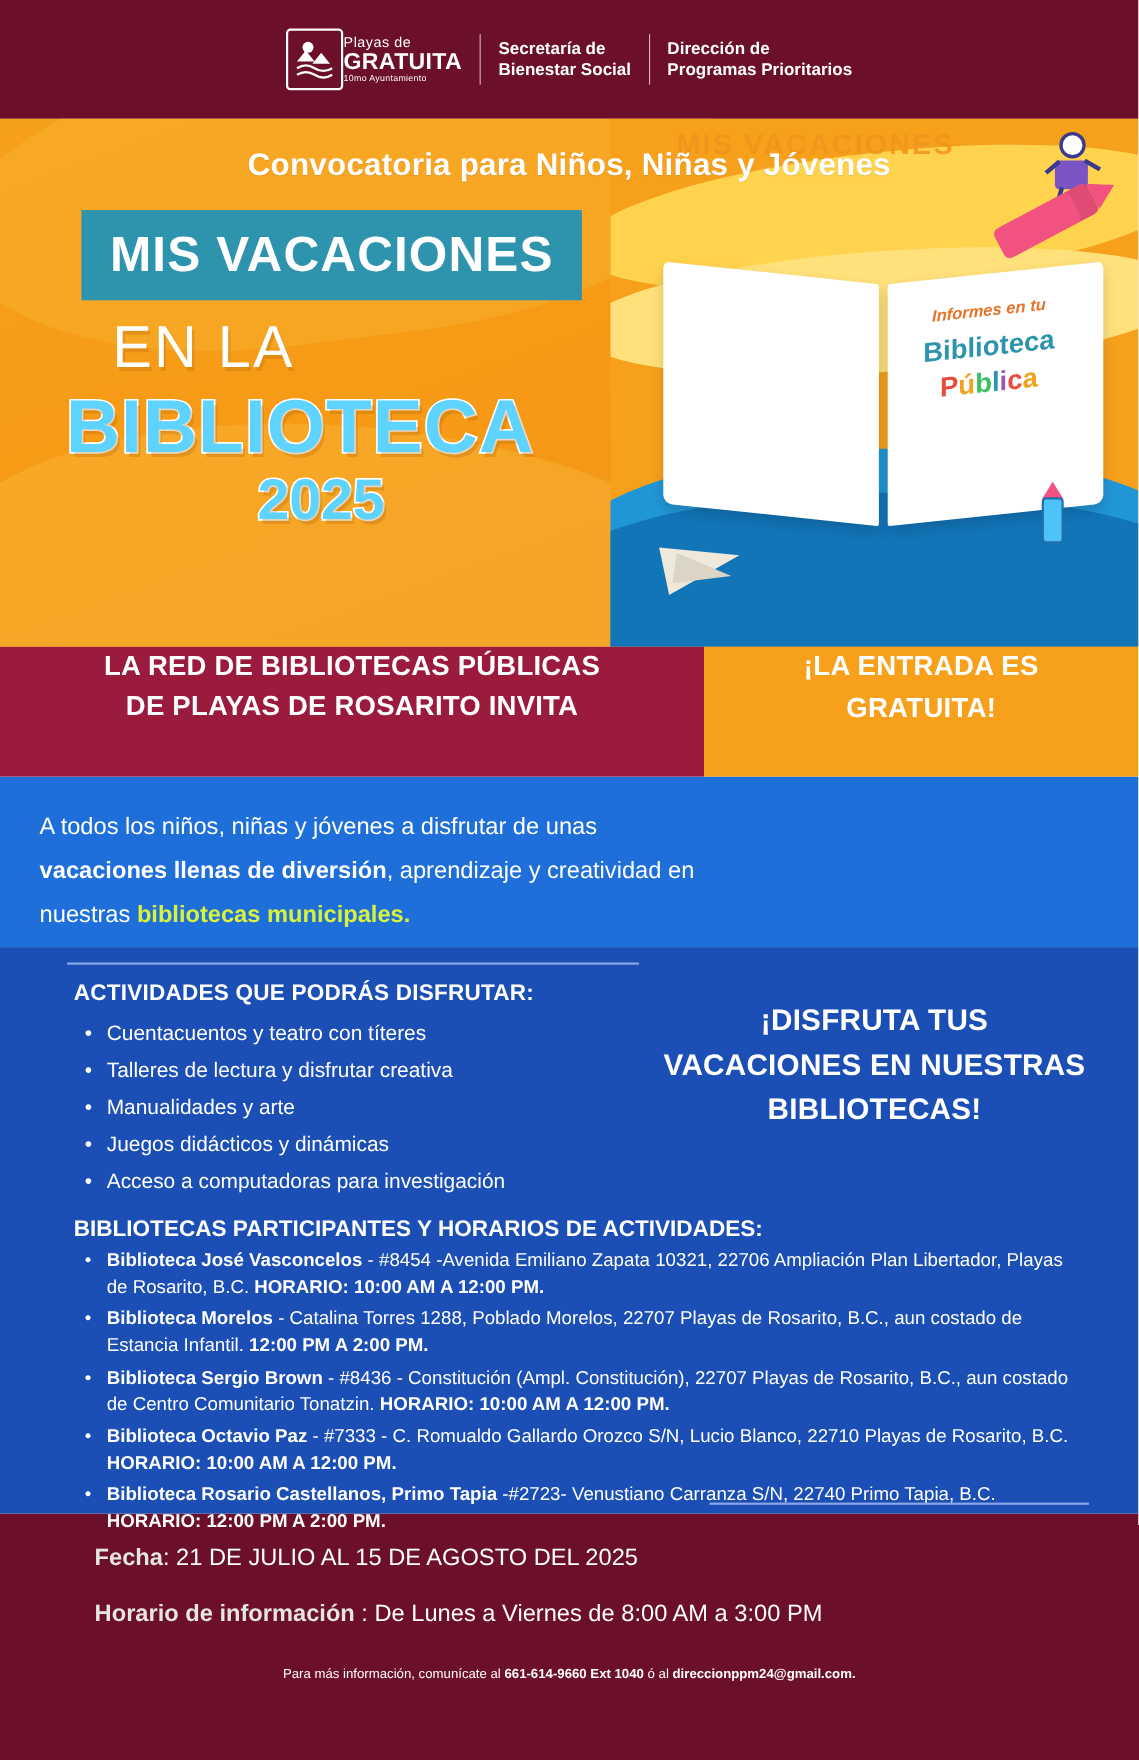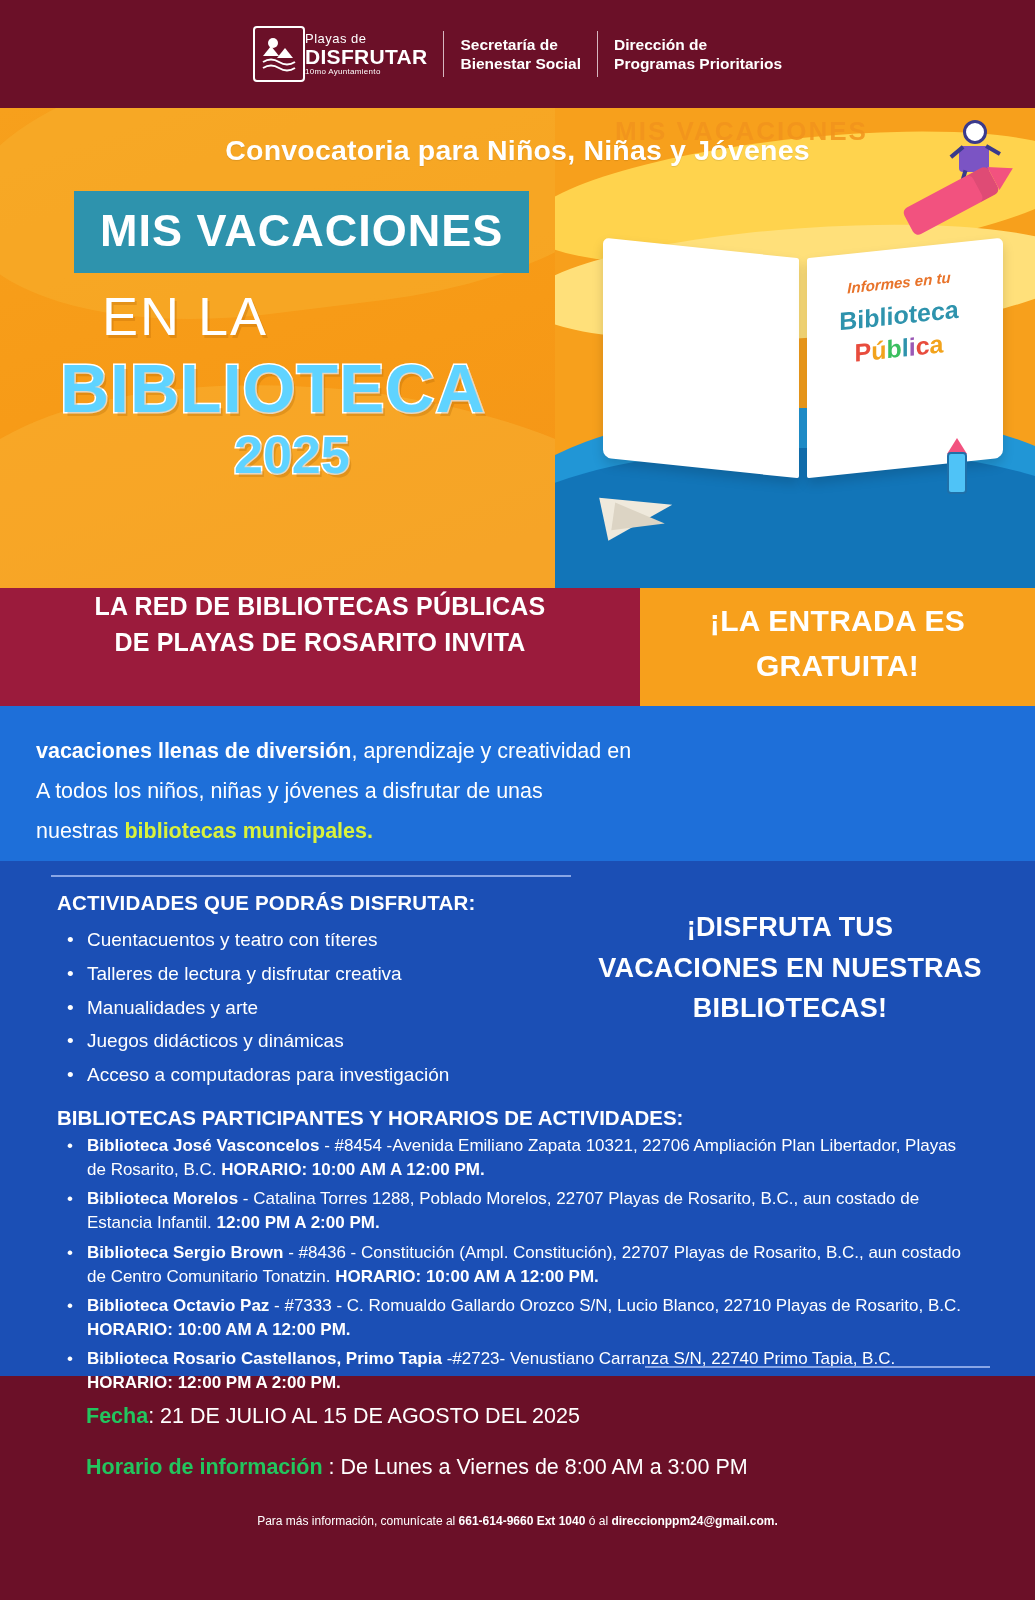--- a/index.html
+++ b/index.html
@@ -112,56 +112,56 @@
 
   
   .bands { position: relative; height: 118px; }
   .red-band {
     position:absolute; left:0; top:0; width: 640px; height: 118px; background:#9b1b3c;
     color:#fff; display:flex; flex-direction:column; align-items:center;
     font-weight:bold; font-size: 25px; line-height: 1.45; text-align:center; letter-spacing:.2px;
   }
   .free-band {
     position:absolute; right:0; top:0; width: 395px; height: 118px; background:#f7a01c;
-    color:#fff; font-weight:bold; font-size: 30px; text-align:center; line-height:1.5;
-    padding-top: 10px; letter-spacing:.3px;
+    color:#fff; font-weight:bold; font-size: 25px; text-align:center; line-height:1.5;
+    padding-top: 0; letter-spacing:.3px;
   }
   .free-band .l2 { position: relative; }
 
   
   .intro {
     background:#1e6fd9; color:#fff; padding: 26px 36px 24px 36px; height: 155px;
     font-size: 21.5px; line-height: 1.85;
   }
   .intro b { font-weight: bold; }
   .intro .hl { color:#d9f23c; font-weight:bold; }
 
   
-  .body-blue { background:#1b4fb5; color:#fff; padding: 14px 0 10px 5px; height: 515px; position:relative;}
+  .body-blue { background:#1b4fb5; color:#fff; padding: 14px 0 10px 15px; height: 515px; position:relative;}
   .hr-top { height:2px; background:#89a6e6; width: 520px; margin: 0 0 14px 46px; }
   .cols { display:flex; }
   .col-left { width: 560px; padding-left: 52px; }
   .col-right { flex:1; padding: 10px 30px 0 10px; }
   .sec-title { font-size: 20.5px; font-weight: bold; margin-bottom: 8px; letter-spacing:.2px;}
   .acts { list-style: none; }
   .acts li { font-size: 19px; line-height: 1.78; padding-left: 30px; position: relative; }
   .acts li:before { content:"•"; position:absolute; left: 10px; font-size: 19px; }
   .disfruta { text-align:center; font-size: 27px; font-weight: bold; line-height: 1.5; letter-spacing:.2px; padding-top: 6px;}
 
   .libs-title { font-size: 20.5px; font-weight: bold; padding: 14px 0 4px 52px; }
   .libs { list-style:none; padding: 0 60px 0 52px; }
   .libs li { position: relative; padding-left: 30px; font-size: 17px; line-height: 1.42; margin-bottom: 5px; }
   .libs li:before { content:"•"; position:absolute; left:10px; }
   .libs b { font-weight: bold; }
   .hr-bot { height:2px; background:#89a6e6; width: 345px; position:absolute; right: 45px; bottom: 8px; }
 
   
   .footer { background:#6b1028; color:#fff; height: 224px; padding: 28px 0 0 0; }
   .f-line { font-size: 21.5px; padding-left: 86px; margin-bottom: 26px; }
-  .f-key { color:#22c55e; font-weight:bold; }
+  .f-key { color:#e5e5e5; font-weight:bold; }
   .f-contact { text-align:center; font-size: 12px; padding-top: 8px; }
   .f-contact b { font-weight:bold; }
 </style>
 </head>
 <body>
 
 <div class="poster">
 
   <div class="header">
     <div class="logo-block">
@@ -169,21 +169,21 @@
         <svg width="40" height="44" viewBox="0 0 40 44">
           <circle cx="14" cy="11" r="5" fill="#fff"></circle>
           <path d="M4 24 L12 14 L20 24 Z" fill="#fff"></path>
           <path d="M18 26 L26 16 L34 26 Z" fill="#fff"></path>
           <path d="M4 30 q8 -5 16 0 q8 5 16 0" stroke="#fff" stroke-width="2" fill="none"></path>
           <path d="M4 36 q8 -5 16 0 q8 5 16 0" stroke="#fff" stroke-width="2" fill="none"></path>
         </svg>
       </div>
       <div class="logo-text">
         <div class="l1">Playas de</div>
-        <div class="l2">DISFRUTAR</div>
+        <div class="l2">GRATUITA</div>
         <div class="l3">10mo Ayuntamiento</div>
       </div>
     </div>
     <div class="vdiv"></div>
     <div class="dep">
       <div>Secretaría de</div>
       <div>Bienestar Social</div>
     </div>
     <div class="vdiv"></div>
     <div class="dep">
@@ -250,24 +250,24 @@
       <div>LA RED DE BIBLIOTECAS PÚBLICAS</div>
       <div>DE PLAYAS DE ROSARITO INVITA</div>
     </div>
     <div class="free-band">
       <div>¡LA ENTRADA ES</div>
       <div class="l2">GRATUITA!</div>
     </div>
   </div>
 
   <div class="intro">
+    <div>A todos los niños, niñas y jóvenes a disfrutar de unas</div>
     <div>
       <b>vacaciones llenas de diversión</b><span>, aprendizaje y creatividad en</span>
     </div>
-    <div>A todos los niños, niñas y jóvenes a disfrutar de unas</div>
     <div>
       <span>nuestras </span><span class="hl">bibliotecas municipales.</span>
     </div>
   </div>
 
   <div class="body-blue">
     <div class="hr-top"></div>
     <div class="cols">
       <div class="col-left">
         <div class="sec-title">ACTIVIDADES QUE PODRÁS DISFRUTAR:</div>

